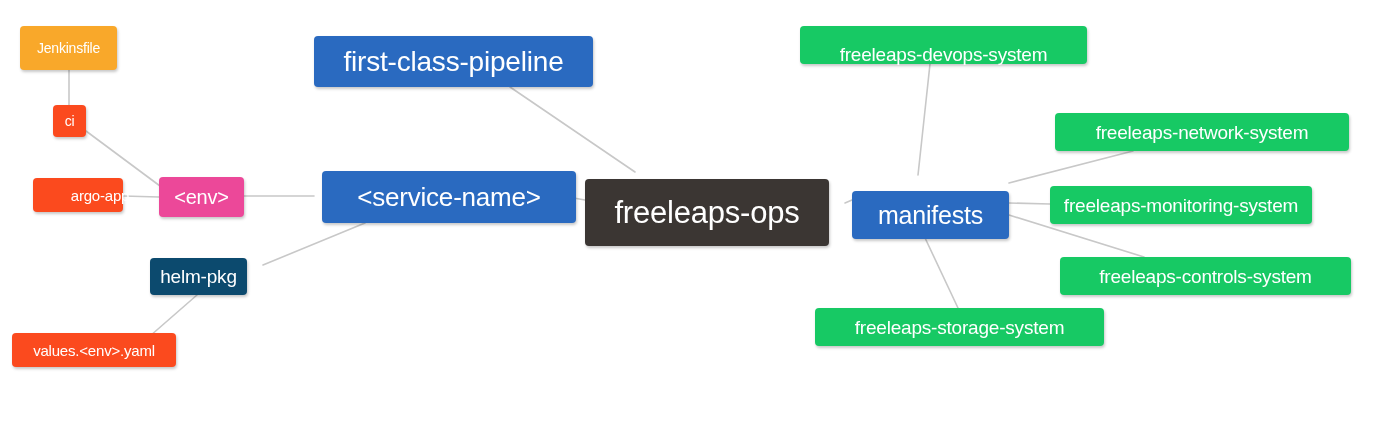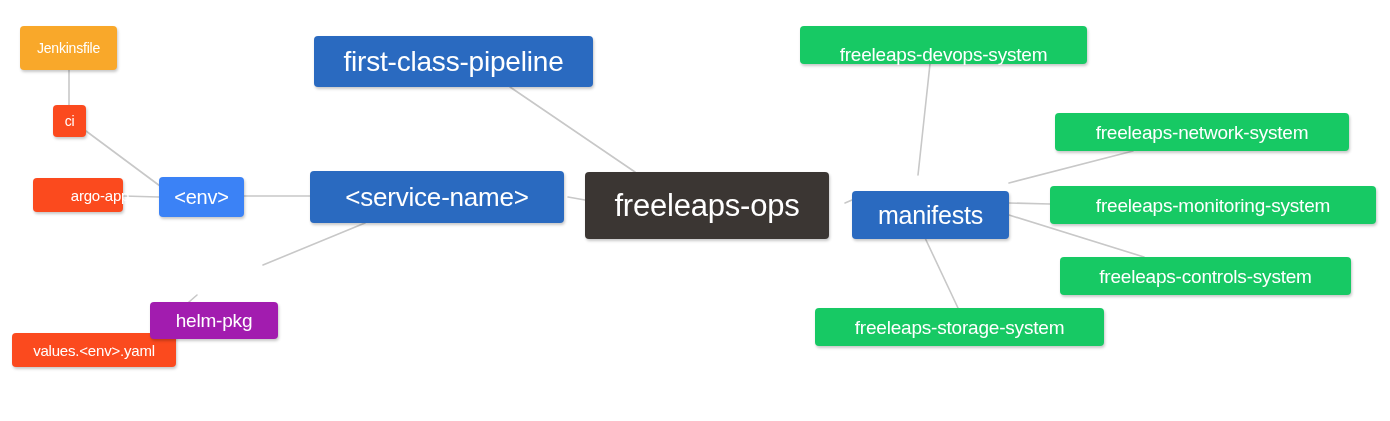--- a/index.html
+++ b/index.html
@@ -69,45 +69,45 @@
       </div>
       <div class="node" style="left: 53px; top: 105px; width: 33px; height: 32px; background: rgb(251, 74, 30); font-size: 14px; text-align: center;">
         <span class="node-label">ci</span>
       </div>
       <div class="node" style="left: 33px; top: 178px; width: 90px; height: 34px; background: rgb(251, 74, 30); font-size: 15px; padding-left: 44px;">
         <span class="node-label">argo-app</span>
       </div>
       <div class="node" style="left: 12px; top: 333px; width: 164px; height: 34px; background: rgb(251, 74, 30); font-size: 15px;">
         <span class="node-label">values.&lt;env&gt;.yaml</span>
       </div>
-      <div class="node" style="left: 159px; top: 177px; width: 85px; height: 40px; background: #3b82f6; font-size: 20px;">
+      <div class="node" style="left: 159px; top: 177px; width: 85px; height: 40px; background: #ec4899; font-size: 20px;">
         <span class="node-label">&lt;env&gt;</span>
       </div>
-      <div class="node" style="left: 150px; top: 258px; width: 128px; height: 37px; background: #a21caf; font-size: 19px; margin-top: 44px;">
+      <div class="node" style="left: 150px; top: 258px; width: 97px; height: 37px; background: #0c4a6e; font-size: 19px;">
         <span class="node-label">helm-pkg</span>
       </div>
       <div class="node" style="left: 314px; top: 36px; width: 279px; height: 51px; background: rgb(42, 106, 192); font-size: 28px;">
         <span class="node-label">first-class-pipeline</span>
       </div>
-      <div class="node" style="left: 310px; top: 171px; width: 254px; height: 52px; background: rgb(42, 106, 192); font-size: 26px;">
+      <div class="node" style="left: 322px; top: 171px; width: 254px; height: 52px; background: rgb(42, 106, 192); font-size: 26px;">
         <span class="node-label">&lt;service-name&gt;</span>
       </div>
-      <div class="node" style="left: 585px; top: 172px; width: 244px; height: 67px; background: rgb(59, 54, 51); font-size: 31px;">
+      <div class="node" style="left: 585px; top: 179px; width: 244px; height: 67px; background: rgb(59, 54, 51); font-size: 31px;">
         <span class="node-label">freeleaps-ops</span>
       </div>
       <div class="node" style="left: 852px; top: 175px; width: 157px; height: 48px; background: rgb(42, 106, 192); font-size: 25px; margin-top: 16px;">
         <span class="node-label">manifests</span>
       </div>
       <div class="node" style="left: 800px; top: 26px; width: 287px; height: 38px; background: rgb(23, 201, 100); font-size: 19px; align-items: flex-end;">
         <span class="node-label">freeleaps-devops-system</span>
       </div>
       <div class="node" style="left: 1055px; top: 113px; width: 294px; height: 38px; background: rgb(23, 201, 100); font-size: 19px; justify-content: center;">
         <span class="node-label">freeleaps-network-system</span>
       </div>
-      <div class="node" style="left: 1050px; top: 186px; width: 326px; height: 38px; background: rgb(23, 201, 100); font-size: 19px;">
+      <div class="node" style="left: 1050px; top: 186px; width: 262px; height: 38px; background: rgb(23, 201, 100); font-size: 19px;">
         <span class="node-label">freeleaps-monitoring-system</span>
       </div>
       <div class="node" style="left: 1060px; top: 257px; width: 291px; height: 38px; background: rgb(23, 201, 100); font-size: 19px; text-align: center;">
         <span class="node-label">freeleaps-controls-system</span>
       </div>
       <div class="node" style="left: 815px; top: 308px; width: 289px; height: 38px; background: rgb(23, 201, 100); font-size: 19px;">
         <span class="node-label">freeleaps-storage-system</span>
       </div>
     </div>
 </div>

